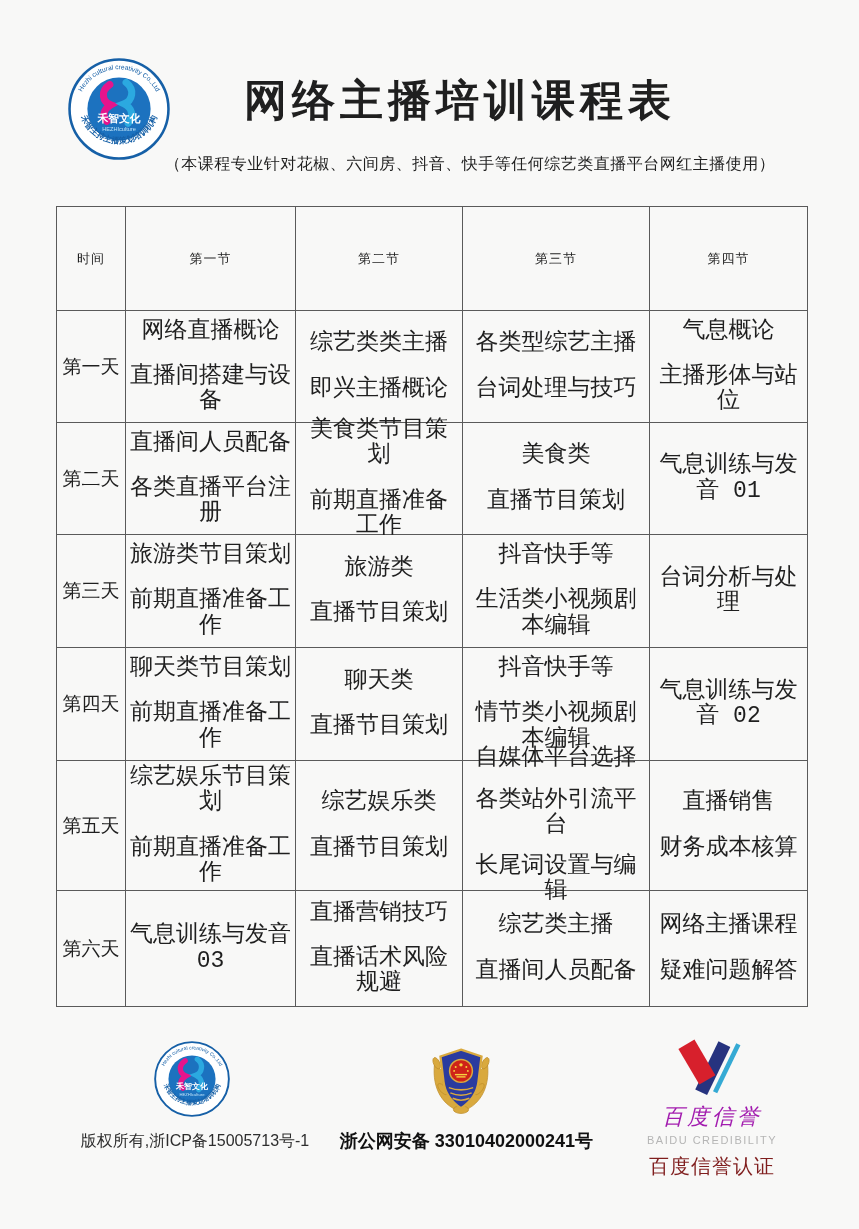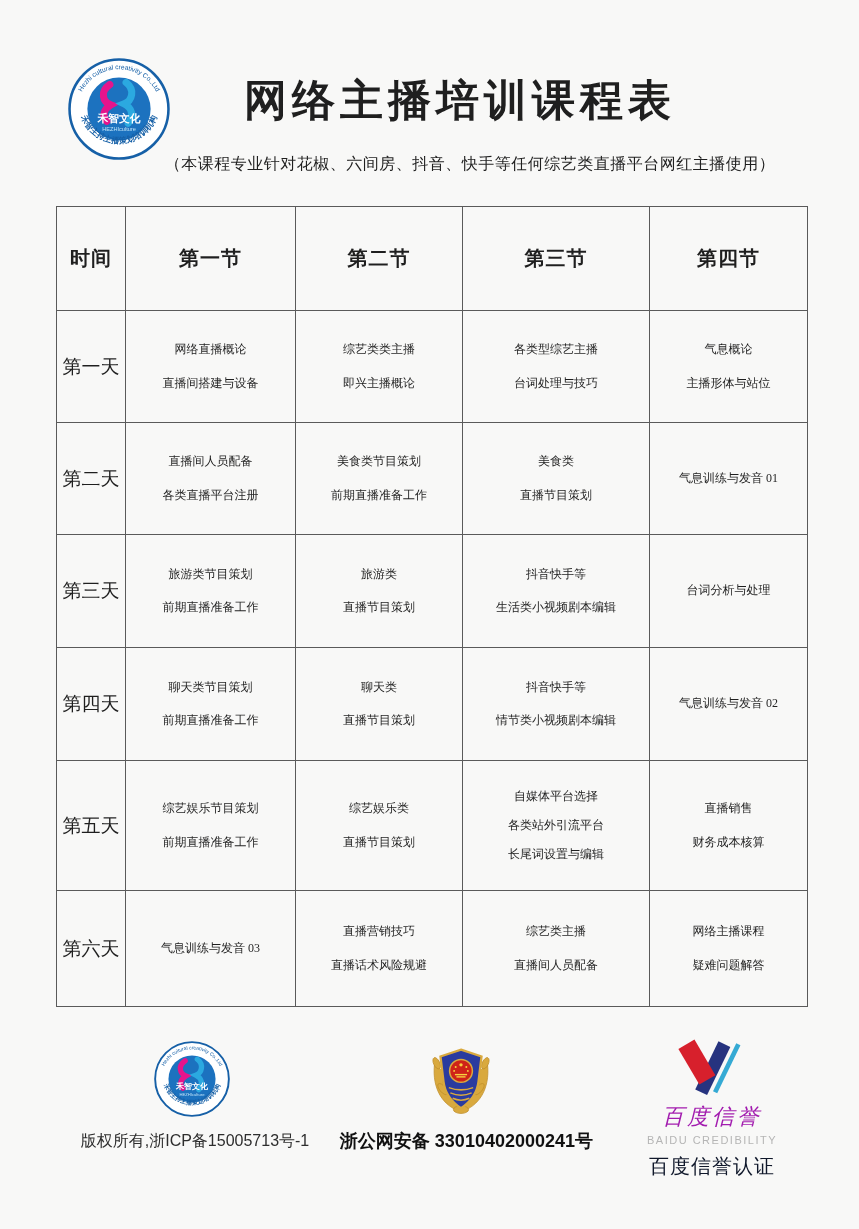--- a/index.html
+++ b/index.html
@@ -28,39 +28,39 @@
     grid-template-columns:69px 170px 167px 187px 158px;
     grid-template-rows:104px 112px 112px 113px 113px 130px 116px;
     border-top:1px solid #5a5a5a;border-left:1px solid #5a5a5a;
     background:transparent;
   }
   .cell{
     border-right:1px solid #5a5a5a;border-bottom:1px solid #5a5a5a;
     display:flex;flex-direction:column;justify-content:center;align-items:center;
     text-align:center;
   }
-  .header-cell{font-size:20px;letter-spacing:1px;font-weight:bold;}
+  .header-cell{font-size:13px;letter-spacing:1px;}
   .day-cell{font-size:19px;}
-  .course-cell{font-size:12px;}
+  .course-cell{font-size:23px;font-family:Liberation Mono, monospace;}
   .course-cell .line{padding:10px 4px;line-height:1.1;}
   .course-cell.tight .line{padding:8px 4px;}
   
   .logo-footer{left:154px;top:1041px;width:76px;height:76px;}
   .police-badge{position:absolute;left:423px;top:1041px;width:76px;height:78px;}
   .baidu-logo{position:absolute;left:672px;top:1038px;width:80px;height:62px;}
   .footer-text{
     position:absolute;text-align:center;
     font-family:"Liberation Sans","DejaVu Sans",sans-serif;
   }
   .copyright{left:55px;top:1131px;width:280px;font-size:16px;color:#2e2e2e;}
   .police-record{left:328px;top:1129px;width:265px;font-size:18px;font-weight:bold;color:#111;text-align:right;}
   .baidu-block{left:632px;top:1102px;width:160px;}
   .baidu-cn{font-size:22px;color:#a21caf;letter-spacing:3px;font-style:italic;}
   .baidu-en{font-size:11px;color:#b5b5b5;letter-spacing:1.5px;margin-top:2px;}
-  .baidu-cert{font-size:20px;color:#0f172a;margin-top:7px;letter-spacing:1px;}
+  .baidu-cert{font-size:20px;color:#7f1d1d;margin-top:7px;letter-spacing:1px;}
 </style>
 </head>
 <body>
 
 <div class="page">
 
   <div class="logo-box logo-header">
     <svg viewBox="0 0 100 100" width="100%" height="100%">
       <circle cx="50" cy="50" r="48.5" fill="#ffffff" stroke="#1660a7" stroke-width="2.5"></circle>
       <circle cx="50" cy="50" r="31" fill="#1c72bf"></circle>

